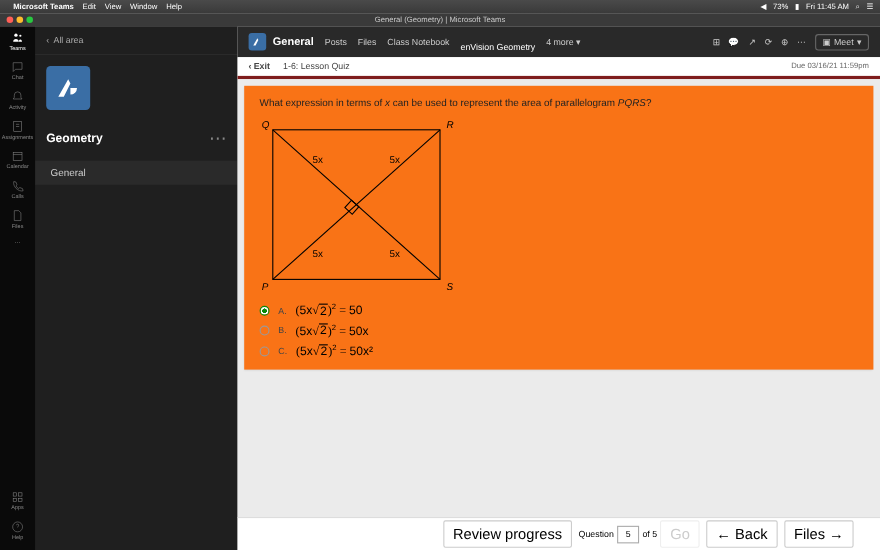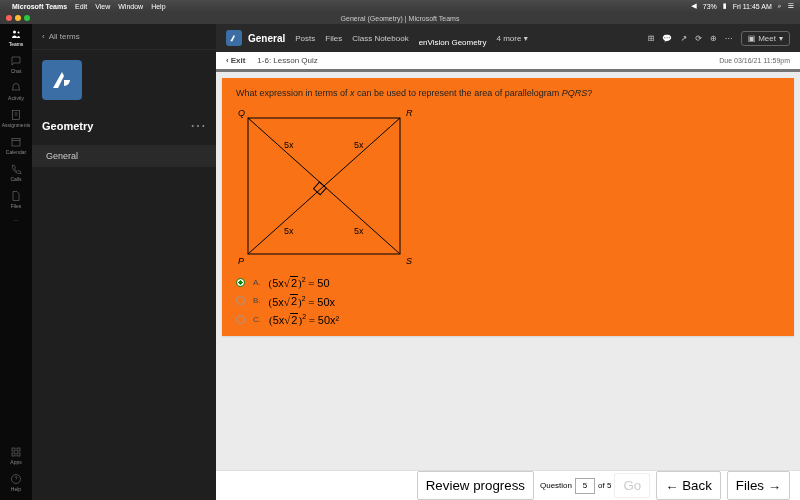--- a/index.html
+++ b/index.html
@@ -34,40 +34,40 @@
 .channel-hdr{height:28px;background:#292929;display:flex;align-items:center;padding:0 10px;color:#ccc;font-size:8px}
 .ch-icon{width:16px;height:16px;background:#3a6ea5;border-radius:3px;display:flex;align-items:center;justify-content:center;margin-right:6px}
 .ch-icon svg{width:10px;height:10px}
 .ch-name{color:#fff;font-weight:600;font-size:10px;margin-right:10px}
 .ch-tab{margin-right:10px;cursor:pointer}
 .ch-tab.active{color:#fff;border-bottom:2px solid #7b83eb;padding-bottom:6px;margin-top:16px}
 .ch-more{margin-right:auto;cursor:pointer}
 .ch-actions{display:flex;gap:8px;align-items:center}
 .ch-actions span{cursor:pointer}
 .meet-btn{border:1px solid #666;border-radius:3px;padding:2px 6px;display:flex;align-items:center;gap:3px;cursor:pointer}
-.quiz-hdr{height:20px;background:#fff;border-bottom:3px solid #737373;display:flex;align-items:center;padding:0 10px;font-size:8px;color:#444}
+.quiz-hdr{height:20px;background:#fff;border-bottom:3px solid #7f1d1d;display:flex;align-items:center;padding:0 10px;font-size:8px;color:#444}
 .quiz-exit{font-weight:600;cursor:pointer}
 .quiz-exit::before{content:"‹";margin-right:2px;font-weight:bold}
 .quiz-title{margin-left:12px}
 .quiz-due{margin-left:auto;font-size:7px;color:#666}
 .quiz-body{flex:1;background:#ebebeb;padding:6px;overflow:auto}
 .quiz-card{background:#f97316;padding:10px 14px;box-shadow:0 1px 2px rgba(0,0,0,0.1)}
 .question-text{font-size:9px;color:#222;margin-bottom:8px}
 .question-text .var{font-style:italic}
 .diagram{margin:4px 0 10px 0}
 .diagram svg{display:block}
 .choices{display:flex;flex-direction:column;gap:6px}
 .choice{display:flex;align-items:center;gap:8px;font-size:9px}
 .radio{width:9px;height:9px;border:1px solid #999;border-radius:50%;cursor:pointer}
 .radio.selected{border-color:#0a8a0a;background:radial-gradient(#0a8a0a 40%,#fff 45%)}
 .choice-letter{font-size:8px;color:#444}
 .choice-math{font-family:Georgia,serif;font-size:11px}
 .sqrt{border-top:1px solid #000;padding:0 1px}
 .sup{font-size:7px;vertical-align:super}
-.quiz-footer{height:30px;background:#fff;border-top:1px solid #ddd;display:flex;justify-content:flex-end;padding:0 10px;gap:6px;font-size:8px}
+.quiz-footer{height:30px;background:#fff;border-top:1px solid #ddd;display:flex;align-items:center;justify-content:flex-end;padding:0 24px;gap:6px;font-size:8px}
 .footer-btn{border:1px solid #ccc;padding:4px 8px;background:#fff;cursor:pointer;border-radius:2px}
 .footer-btn.disabled{color:#ccc;border-color:#eee;cursor:default}
 .q-counter{display:flex;align-items:center;gap:3px}
 .q-input{width:20px;height:16px;border:1px solid #aaa;text-align:center;font-size:8px}
 </style>
 </head>
 <body>
 
 <div class="menubar">
   <span class="apple"></span>
@@ -157,21 +157,21 @@
     <div class="rail-item">
         <svg viewBox="0 0 24 24" fill="none" stroke="currentColor">
           <circle cx="12" cy="12" r="9"></circle>
           <path d="M10 9a2 2 0 114 0c0 2-2 2-2 4"></path>
         </svg>
         <span>Help</span>
       </div>
   </div>
 
   <div class="sidebar">
-    <div class="sb-header">All terms</div>
+    <div class="sb-header">All area</div>
     <div class="sb-avatar">
         <svg viewBox="0 0 24 24" fill="#fff">
           <path d="M3 20 L12 4 L14 8 L8 20z M14 12 L20 12 A6 6 0 0 1 14 18z"></path>
         </svg>
       </div>
     <div class="sb-title-row">
       <span class="sb-title">Geometry</span>
       <span class="sb-more">⋯</span>
     </div>
     <div class="sb-channel">General</div>

